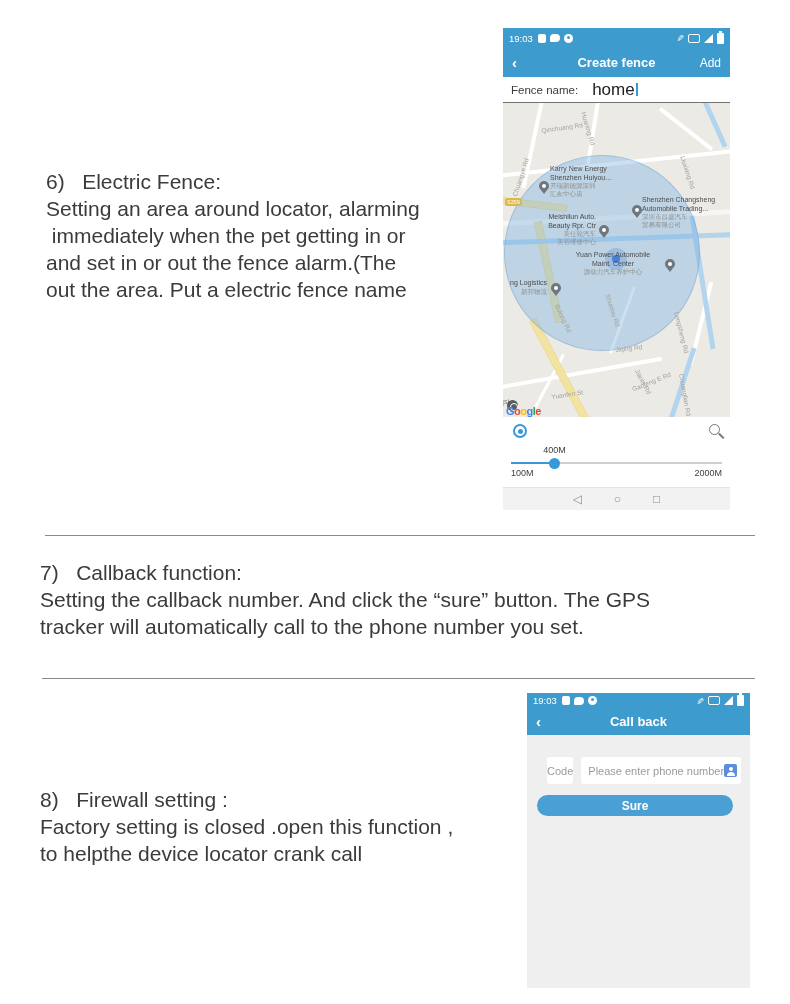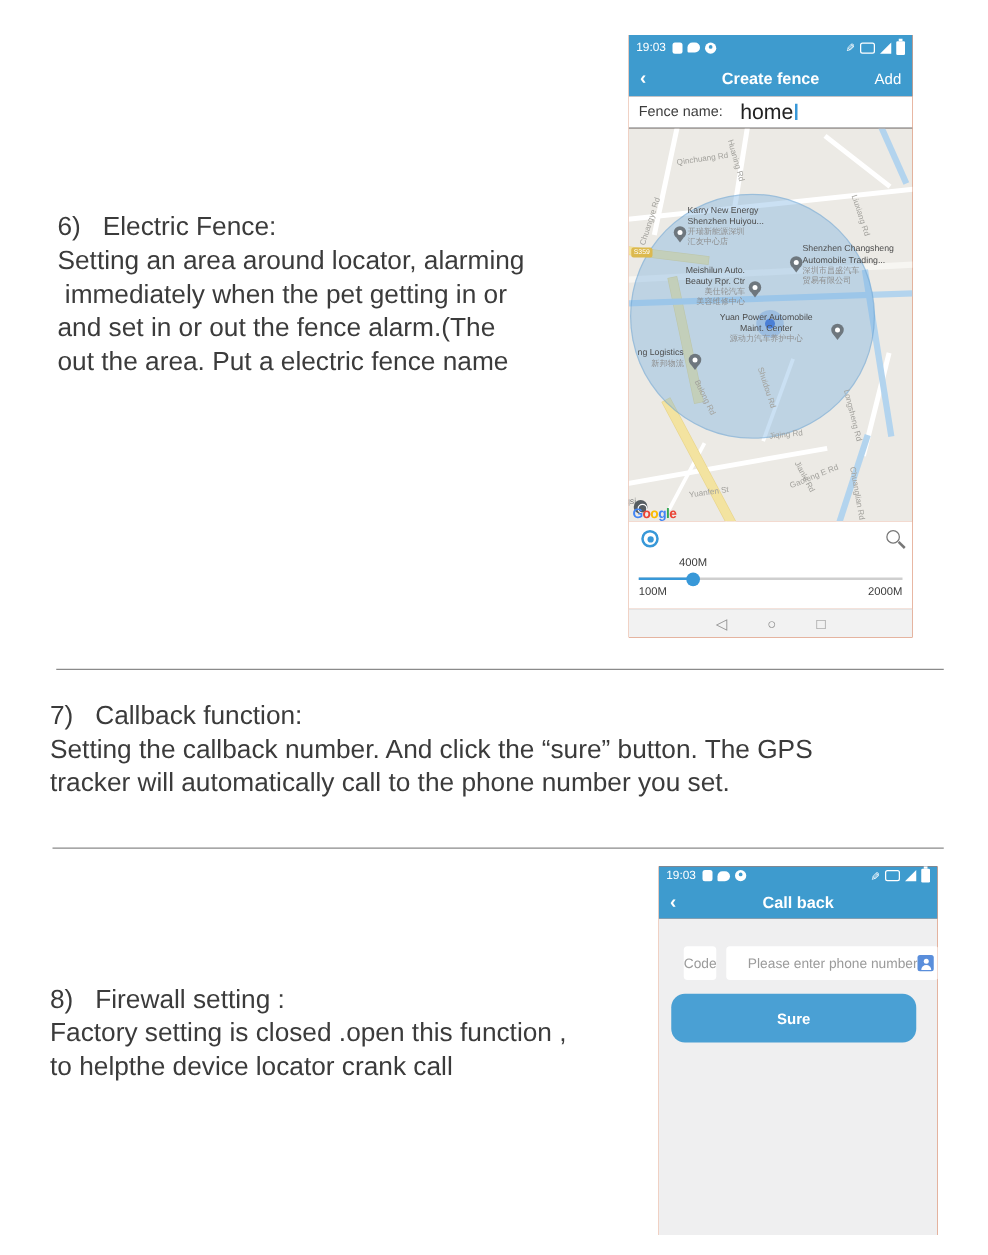--- a/index.html
+++ b/index.html
@@ -7,21 +7,21 @@
   .page { position:relative; width:790px; height:1004px; background:#ffffff; overflow:hidden;
           font-family:"Liberation Sans", sans-serif; }
 
   
   .doc-section { position:absolute; color:#3b3b3b; }
   .doc-heading, .doc-line { font-size:21px; line-height:27px; white-space:pre; }
 
   .divider { position:absolute; height:0; border:none; border-top:1px solid #8a8a8a; }
 
   
-  .phone { position:absolute; background:#c2410c; overflow:hidden; }
+  .phone { position:absolute; background:#0ea5e9; overflow:hidden; }
   .statusbar { background:#3e9bce; color:#fff; display:flex; align-items:center; padding:0 6px; }
   .statusbar .time { font-size:9.5px; margin-right:5px; }
   .st-icons { display:flex; align-items:center; gap:4px; }
   .st-spacer { flex:1; }
   .sic-app { width:8px; height:9px; background:#fff; border-radius:2px; }
   .sic-sms { width:10px; height:8px; background:#fff; border-radius:4px 4px 4px 1px; }
   .sic-loc { width:9px; height:9px; background:#fff; border-radius:50%; position:relative; }
   .sic-loc::after { content:""; position:absolute; left:3px; top:2px; width:3px; height:3px; background:#3e9bce; border-radius:50%; }
   .sic-pen { font-size:9px; color:#fff; transform:rotate(90deg); }
   .sic-rect { width:12px; height:9px; border:1px solid #fff; border-radius:2px; }
@@ -84,25 +84,25 @@
   .android-nav { background:#f2f2f2; display:flex; align-items:center; justify-content:center; gap:32px;
                  color:#8f8f8f; font-size:12px; border-top:1px solid #e4e4e4; }
 
   
   .p2-body { position:relative; background:#efeff0; }
   .p2-fields { position:absolute; left:20px; right:17px; top:22px; display:flex; gap:8px; }
   .code-box { width:49px; height:27px; background:#fff; border-radius:3px; color:#9b9b9b; font-size:11px;
               display:flex; align-items:center; justify-content:center; }
   .phone-box { flex:1; height:27px; background:#fff; border-radius:3px; color:#9b9b9b; font-size:11px;
                display:flex; align-items:center; padding:0 4px 0 7px; }
-  .phone-box .ph-text { flex:1; white-space:nowrap; overflow:hidden;margin-left:10px; }
+  .phone-box .ph-text { flex:1; white-space:nowrap; overflow:hidden; }
   .contact-icon { width:13px; height:13px; background:#5a8edb; border-radius:2px; position:relative; flex:none; }
   .contact-icon::before { content:""; position:absolute; left:4.5px; top:2.5px; width:4px; height:4px; background:#fff; border-radius:50%; }
   .contact-icon::after { content:""; position:absolute; left:2.5px; top:7.5px; width:8px; height:4px; background:#fff; border-radius:4px 4px 0 0; }
-  .sure-btn { position:absolute; left:10px; right:17px; top:60px; height:39px; background:#4aa0d4; border-radius:11px;
+  .sure-btn { position:absolute; left:10px; right:17px; top:60px; height:21px; background:#4aa0d4; border-radius:11px;
               color:#fff; font-size:12px; font-weight:bold; display:flex; align-items:center; justify-content:center; }
 </style>
 </head>
 <body>
 
 <div class="page">
 
   <section class="doc-section" style="left:46px;top:168px;">
     <div class="doc-heading">6)   Electric Fence:</div>
     <div class="doc-line">Setting an area around locator, alarming</div>

